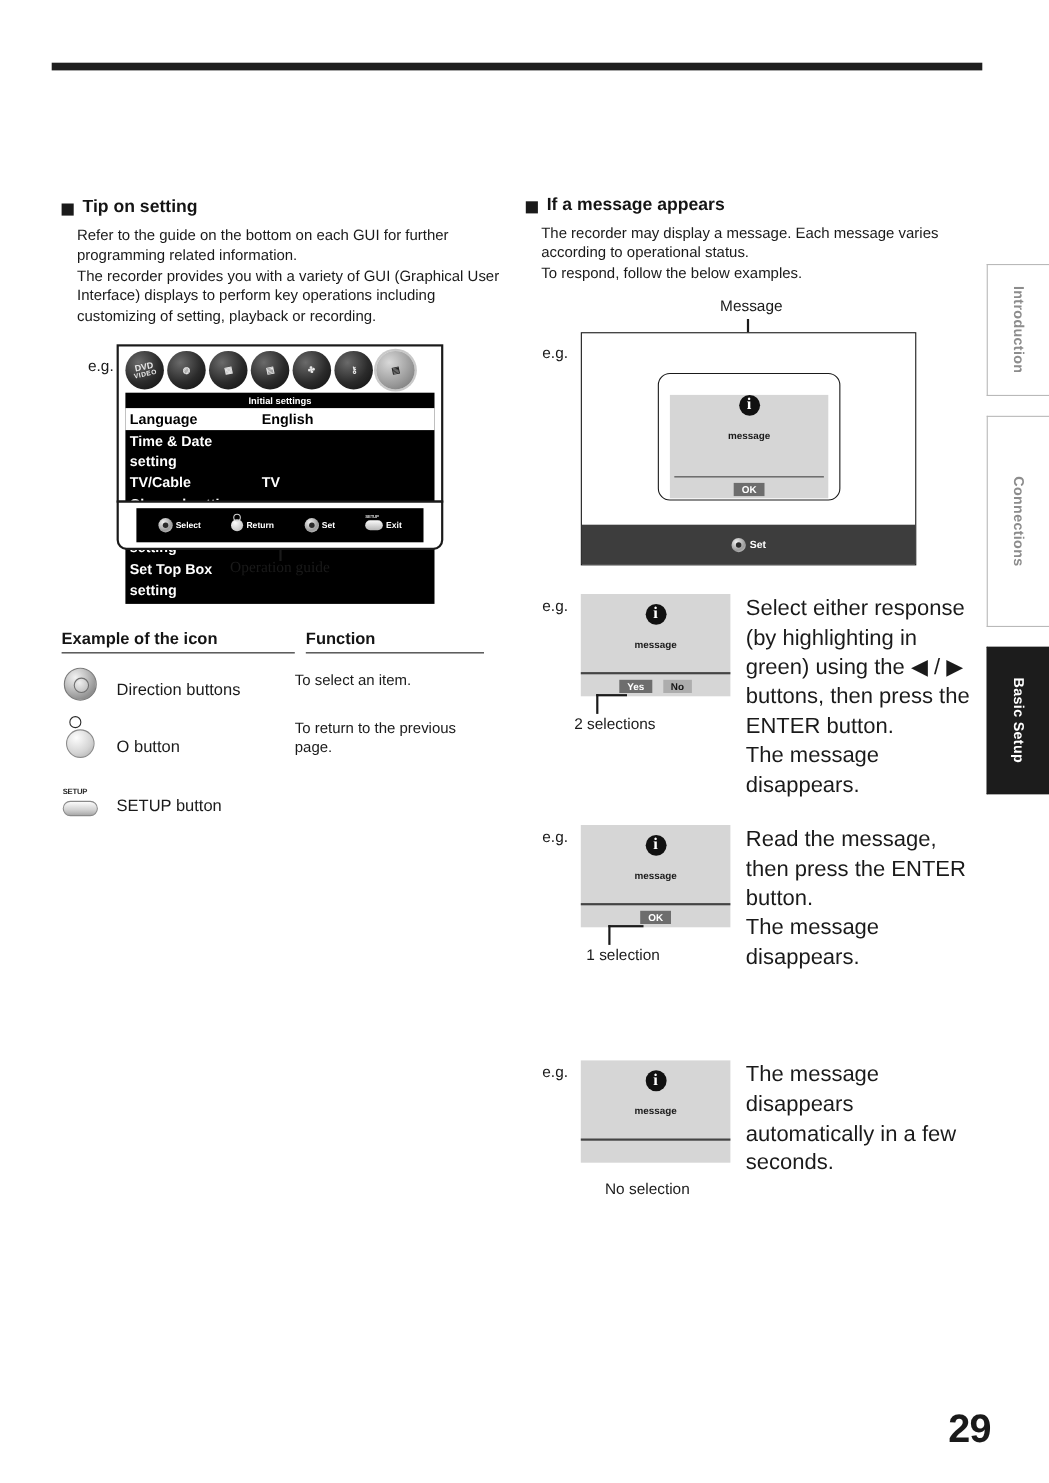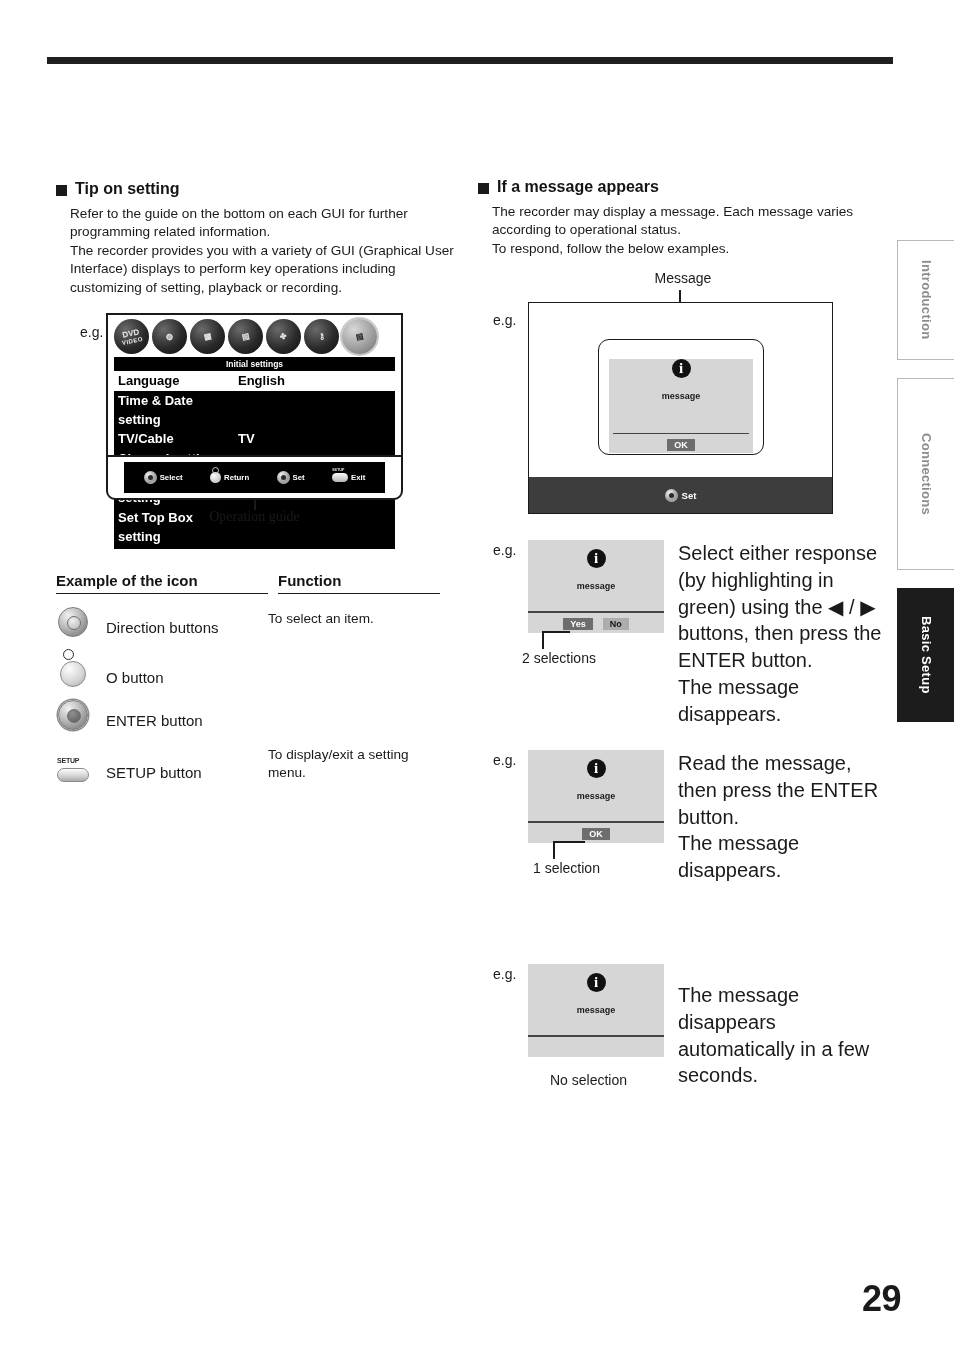--- a/index.html
+++ b/index.html
@@ -438,39 +438,33 @@
     <div class="cell-fn">To select an item.</div>
   </div>
 
   <div class="tbl-row">
     <div class="cell-icon">
       <span class="icon-slot">
           <span class="big-o"></span>
         </span>
       <span class="icon-name">O button</span>
     </div>
+    <div class="cell-fn">To return to the previous page.</div>
   </div>
 
   <div class="tbl-row">
-    <div class="cell-icon">
-      <span class="icon-slot">
-          <span class="big-dpad enter"></span>
-        </span>
-      <span class="icon-name">ENTER button</span>
-    </div>
   </div>
 
   <div class="tbl-row">
     <div class="cell-icon">
       <span class="icon-slot">
           <span class="big-setup"></span>
         </span>
       <span class="icon-name">SETUP button</span>
     </div>
-    <div class="cell-fn">To display/exit a setting menu.</div>
   </div>
 </div>
 
 <div class="col-right">
 
   <div class="sec-head">
     <span class="bullet"></span>
     <span>If a message appears</span>
   </div>
 
@@ -548,18 +542,18 @@
     <div class="ex-eg">e.g.</div>
     <div class="plain-dlg">
       <div class="plain-body">
         <div class="info-i">i</div>
         <div class="dlg-msg">message</div>
       </div>
       <div class="plain-sep"></div>
       <div class="plain-foot"></div>
     </div>
     <div class="ex-caption" style="left:72px; top:108px;">No selection</div>
-    <div class="ex-text" style="white-space:pre-line;margin-top:18px;">The message disappears automatically in a few seconds.</div>
+    <div class="ex-text" style="white-space:pre-line;">The message disappears automatically in a few seconds.</div>
   </div>
 
 </div>
 
 <div class="page-number">29</div>
 
 </body></html>

